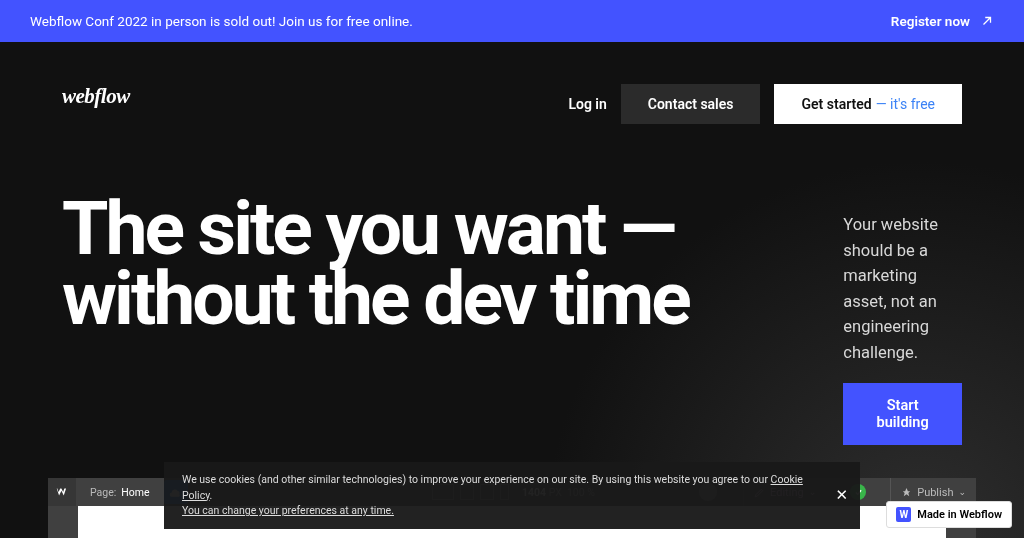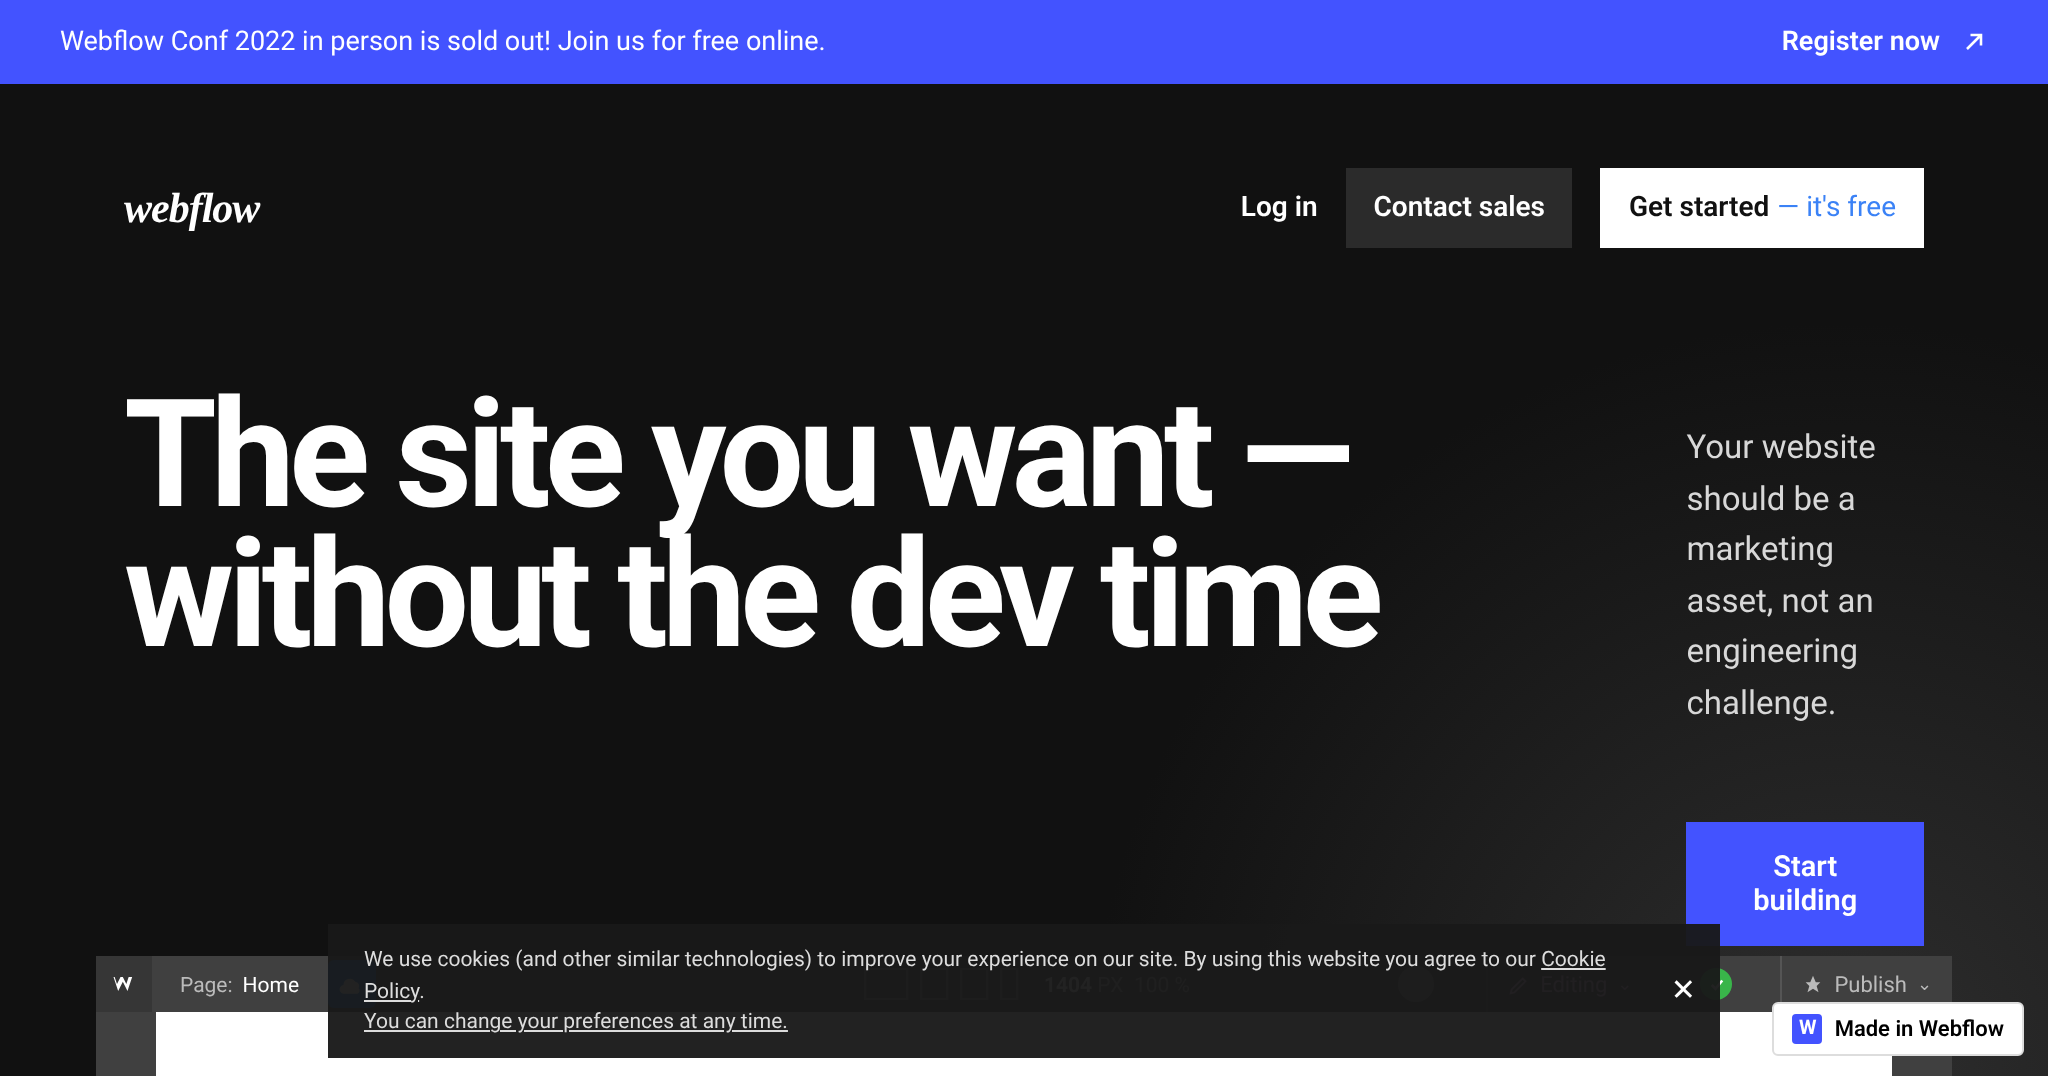--- a/index.html
+++ b/index.html
@@ -1,33 +1,33 @@
 <!DOCTYPE html>
 <html><head>
 <meta charset="utf-8">
 <style>
 *{margin:0;padding:0;box-sizing:border-box;font-family:-apple-system,BlinkMacSystemFont,"Segoe UI",Roboto,Helvetica,Arial,sans-serif;-webkit-font-smoothing:antialiased}
 body{width:1024px;height:538px;overflow:hidden;background:#111}
 .banner{background:#4353ff;color:#fff;height:42px;display:flex;align-items:center;justify-content:space-between;padding:0 30px;font-size:13.5px}
 .banner-right{display:flex;align-items:center;gap:10px;font-weight:600;cursor:pointer}
 .arrow-icon{width:14px;height:14px}
 .main{background:radial-gradient(circle at 90% 100%,#2e2e2e 0%,#111 36%);height:496px;position:relative;padding:0 62px}
-.nav{display:flex;align-items:center;justify-content:space-between;padding-top:42px}
+.nav{display:flex;align-items:flex-start;justify-content:space-between;padding-top:42px}
 .logo{font-family:Georgia,serif;font-style:italic;font-weight:bold;color:#fff;font-size:21px;letter-spacing:-.5px}
 .nav-right{display:flex;align-items:center;gap:14px}
 .nav-link{color:#fff;font-size:14px;font-weight:600;cursor:pointer}
-.btn{padding:12px 14px;font-size:14px;font-weight:600;cursor:pointer;border:none;display:inline-flex;align-items:center;gap:4px}
+.btn{padding:12px 27px;font-size:14px;font-weight:600;cursor:pointer;border:none;display:inline-flex;align-items:center;gap:4px}
 .btn-dark{background:#2b2b2b;color:#fff}
 .btn-white{background:#fff;color:#111}
 .btn-white .light{font-weight:400;color:#3b82f6}
 .hero{display:flex;gap:72px;margin-top:70px}
 .hero-title{color:#fff;font-size:75px;font-weight:700;line-height:.93;letter-spacing:-3px}
 .hero-right{padding-top:18px}
 .hero-sub{color:#d8d8d8;font-size:16.5px;line-height:1.55;max-width:210px}
-.btn-blue{background:#4353ff;color:#fff;padding:14px 22px;margin-top:46px;font-size:14.5px}
+.btn-blue{background:#4353ff;color:#fff;padding:14px 22px;margin-top:18px;font-size:14.5px}
 .designer{position:absolute;left:48px;right:48px;bottom:0;height:60px;background:#404040;overflow:hidden}
 .designer-top{height:28px;background:#404040;display:flex;align-items:center;font-size:10.5px;color:#bbb;gap:8px}
 .d-w{width:28px;height:28px;background:#363636;display:flex;align-items:center;justify-content:center}
 .d-w svg{width:14px;height:14px}
 .d-page{display:flex;align-items:flex-end;gap:5px;margin-left:6px}
 .d-page .home{color:#fff}
 .d-cloud{width:24px;height:24px;background:#0073e1;border-radius:3px;display:flex;align-items:center;justify-content:center;margin-left:6px}
 .d-center{position:absolute;left:50%;transform:translateX(-50%);display:flex;align-items:center;gap:0;height:28px}
 .d-box{width:22px;height:16px;border:1px solid #888;margin:0 3px}
 .d-box.sm{width:14px}

